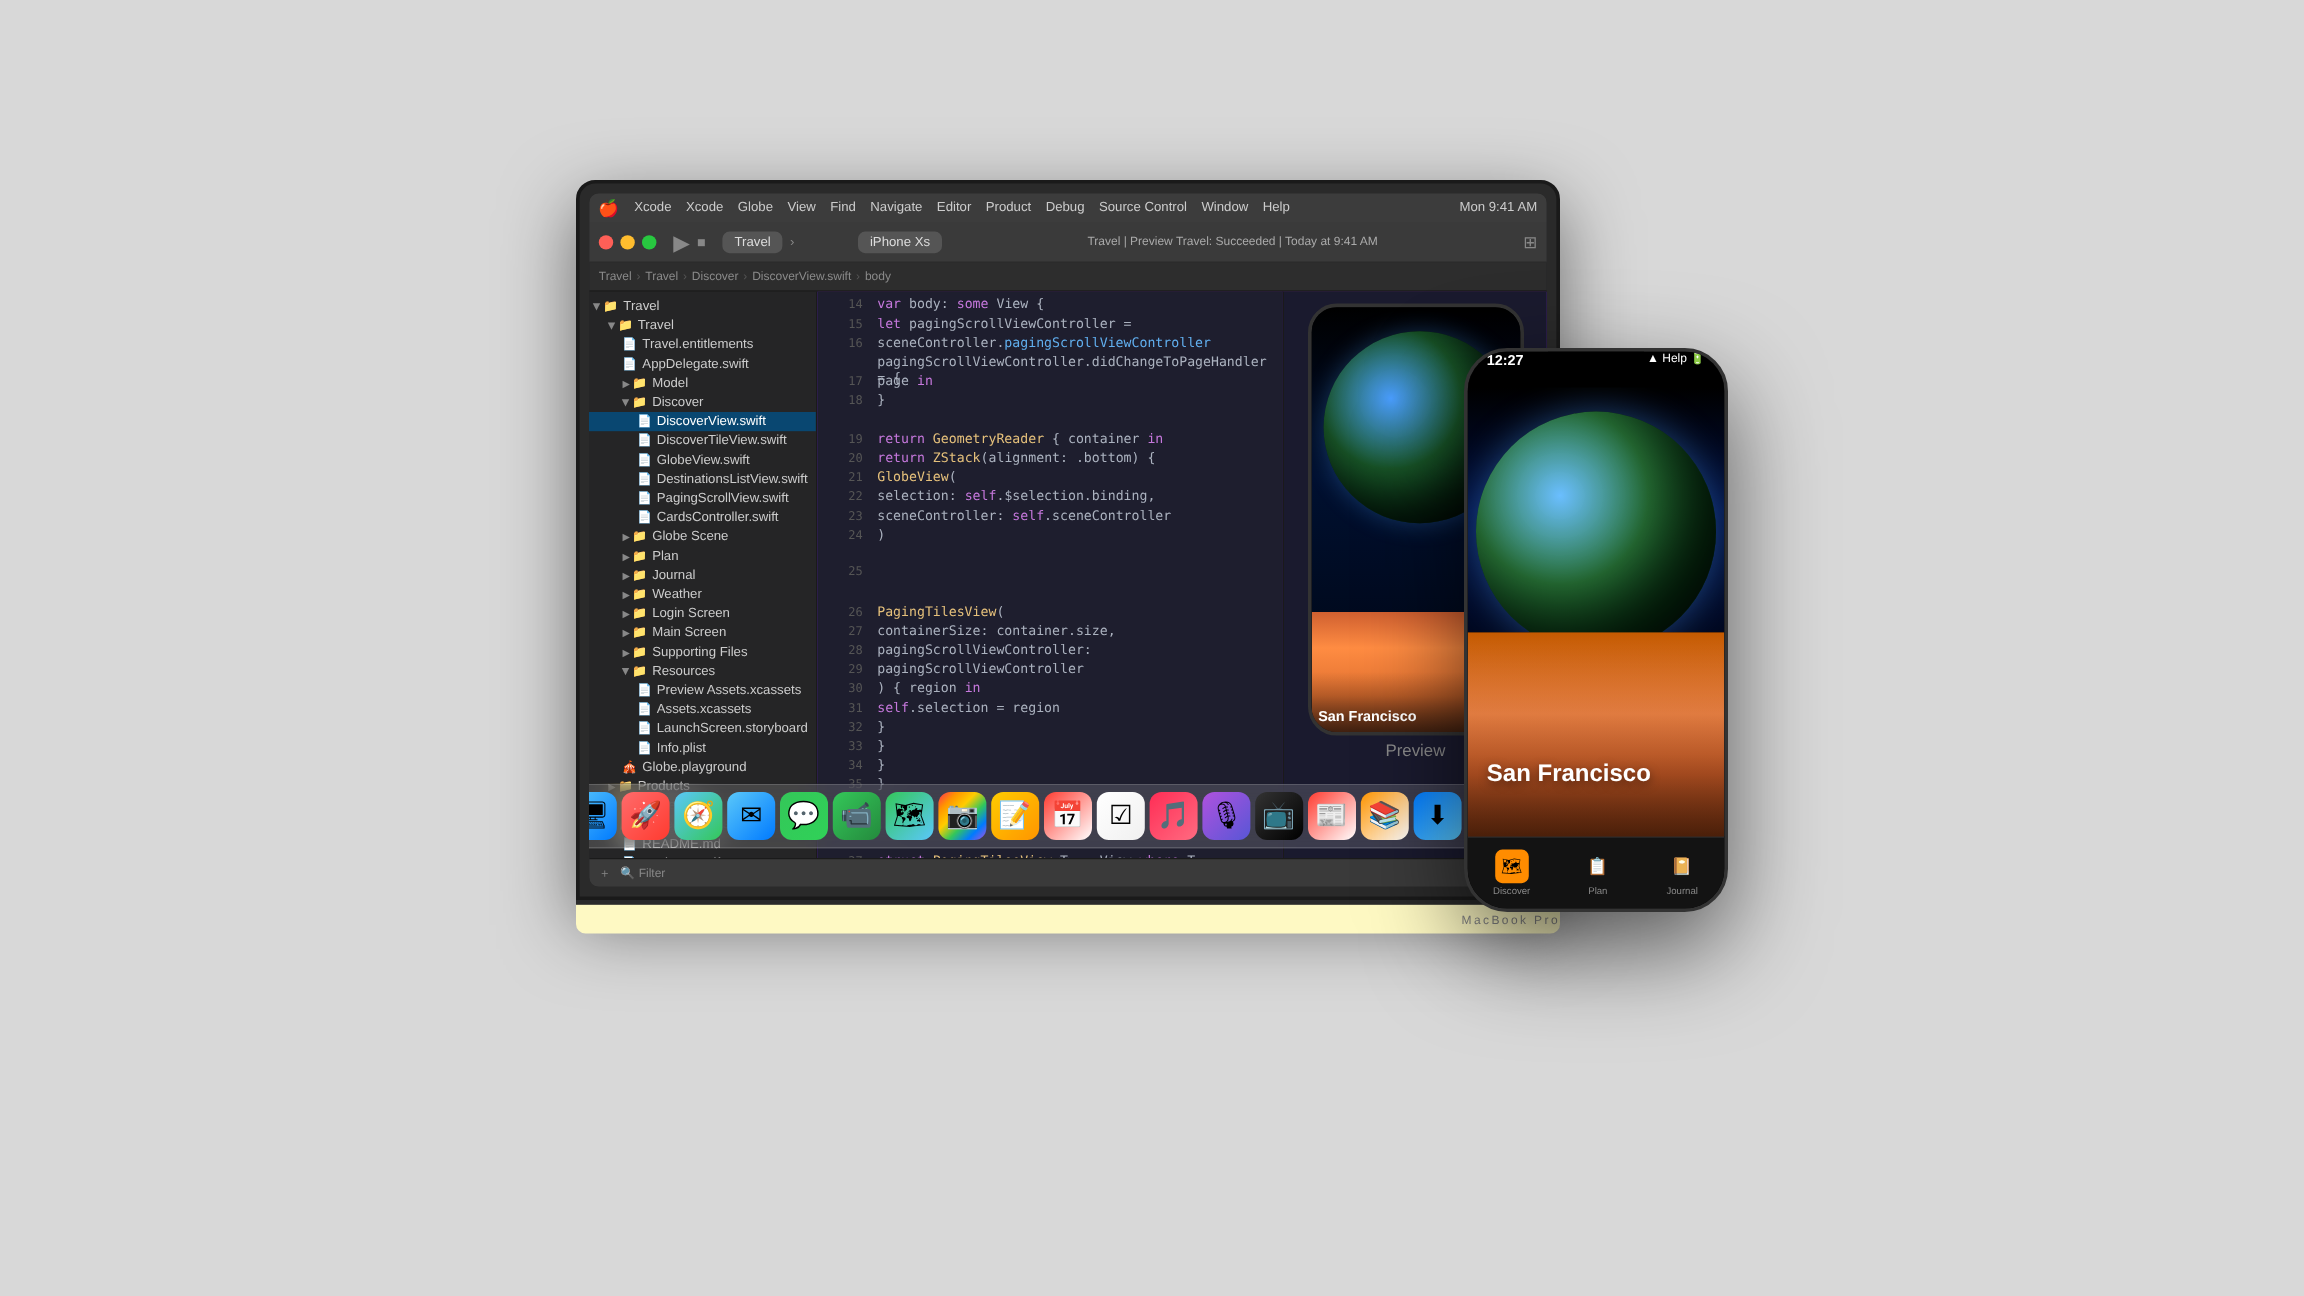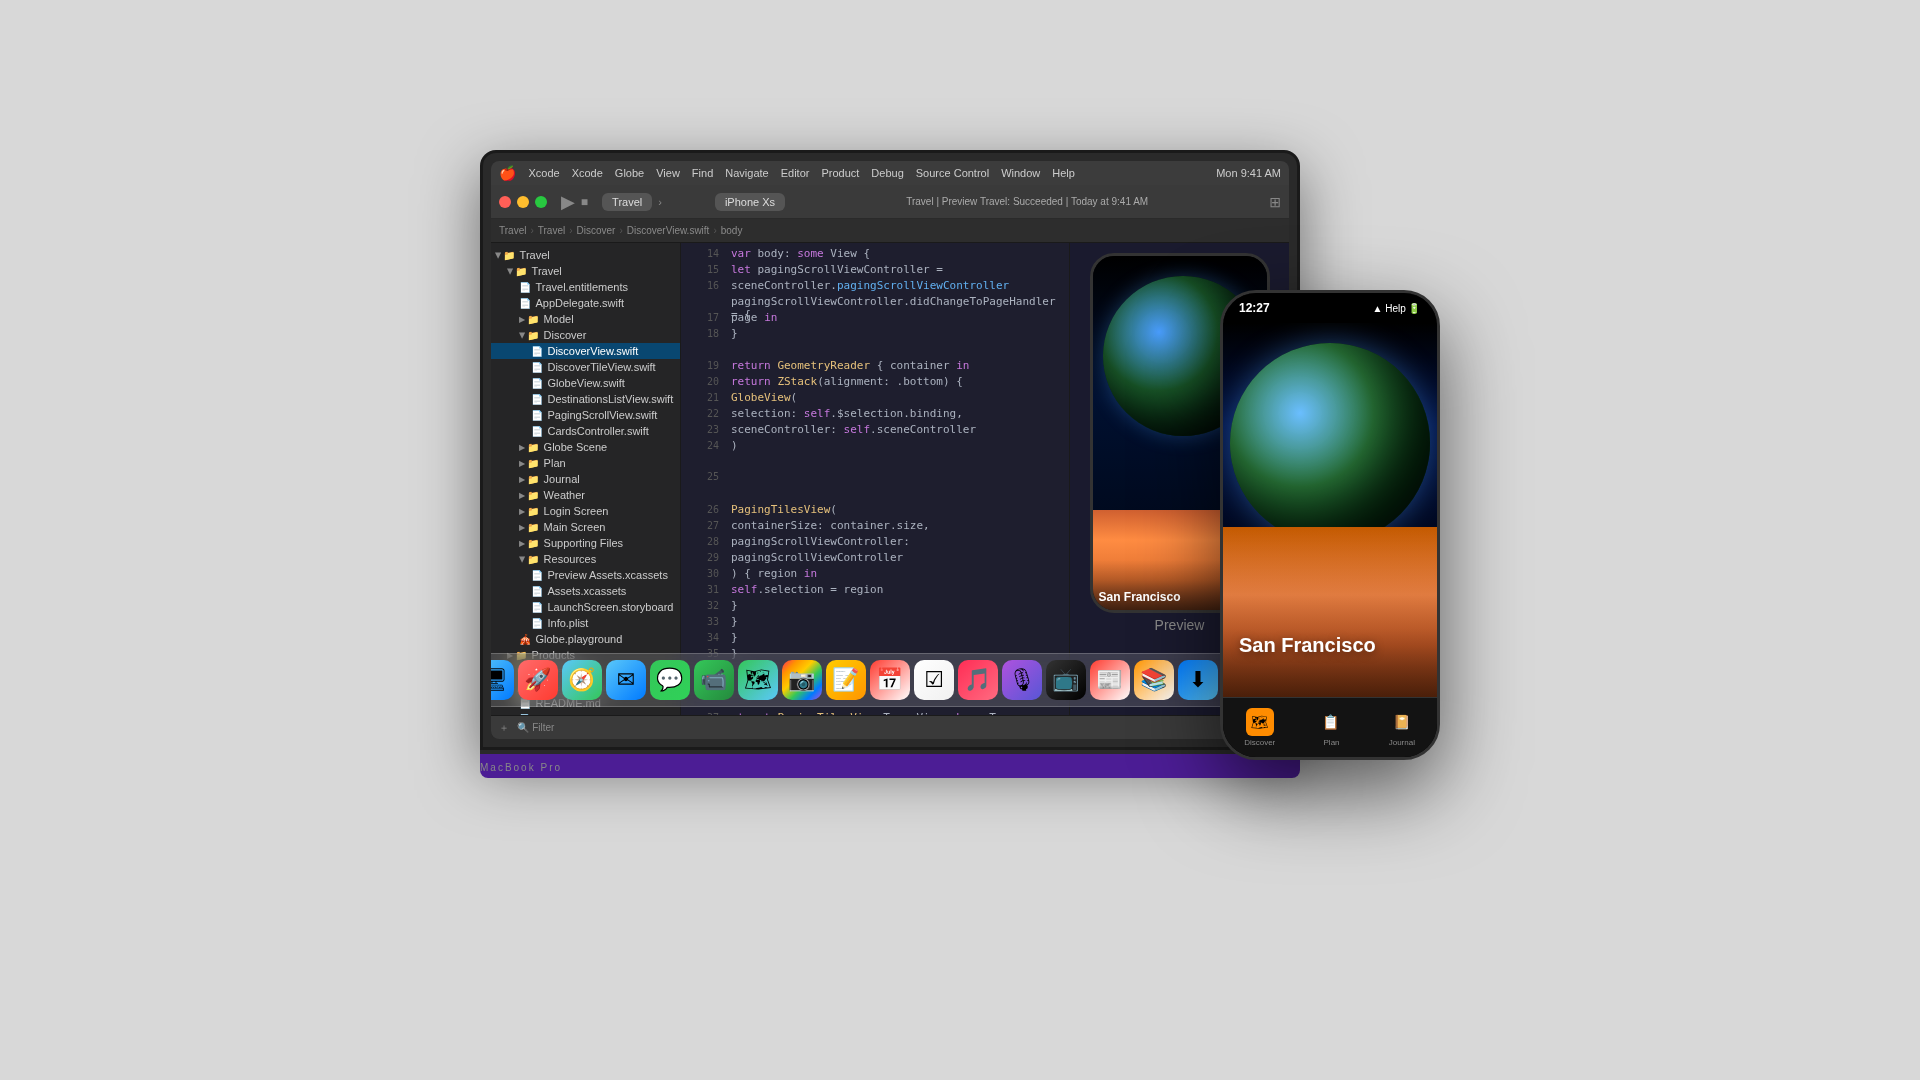--- a/index.html
+++ b/index.html
@@ -35,25 +35,25 @@
     .macbook-screen {
       position: absolute;
       top: 8px; left: 8px; right: 8px; bottom: 8px;
       background: #1e1e2e;
       border-radius: 8px;
       overflow: hidden;
     }
     .macbook-bottom {
       width: 820px;
       height: 28px;
-      background: #4c1d95;
+      background: #fef9c3;
       border-radius: 0 0 8px 8px;
       display: flex;
       align-items: center;
-      justify-content: flex-start;
+      justify-content: flex-end;
       position: relative;
     }
     .macbook-bottom::before {
       content: '';
       position: absolute;
       top: 0; left: 0; right: 0;
       height: 4px;
       background: #2a2a2a;
     }
     .macbook-label {
@@ -332,21 +332,21 @@
       height: 100%;
       background: #000;
       overflow: hidden;
       display: flex;
       flex-direction: column;
     }
     .iphone-statusbar {
       height: 30px;
       background: rgba(0,0,0,0.5);
       display: flex;
-      align-items: center;
+      align-items: flex-start;
       justify-content: space-between;
       padding: 0 16px;
       flex-shrink: 0;
     }
     .iphone-time { color: #fff; font-size: 12px; font-weight: 600; }
     .iphone-icons { color: #fff; font-size: 10px; }
     .iphone-notch {
       position: absolute;
       top: 0;
       left: 50%;

